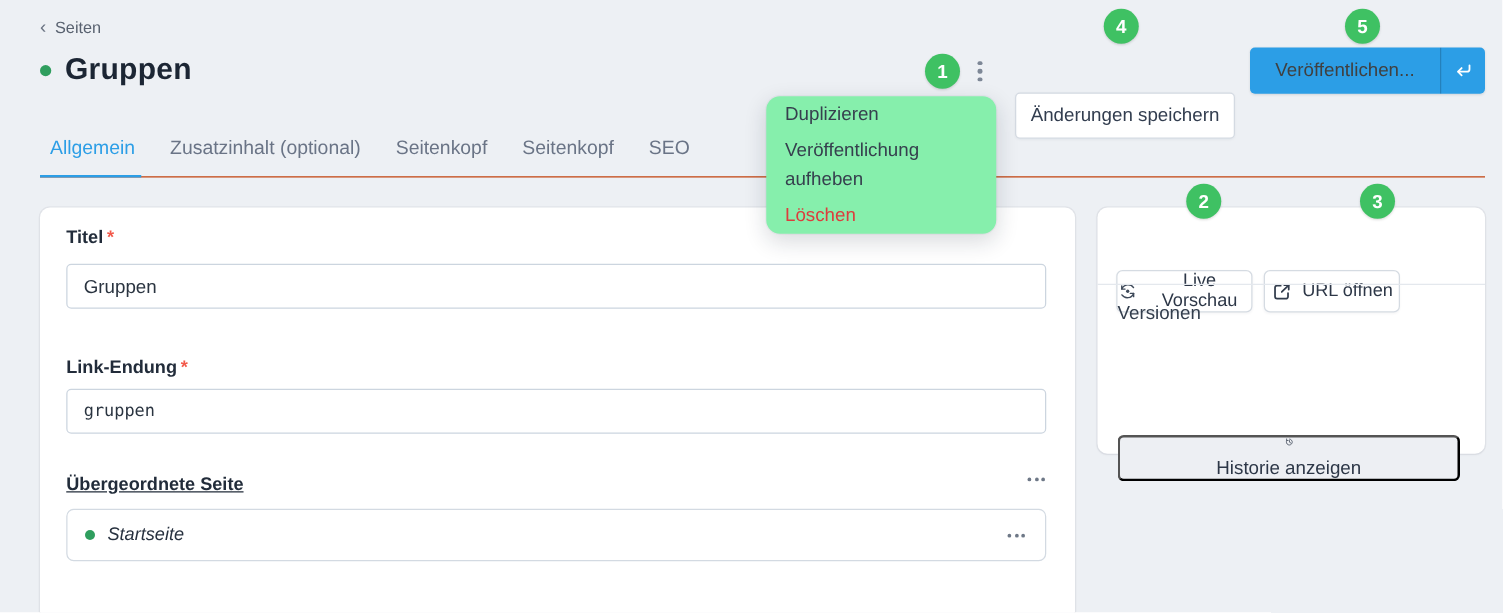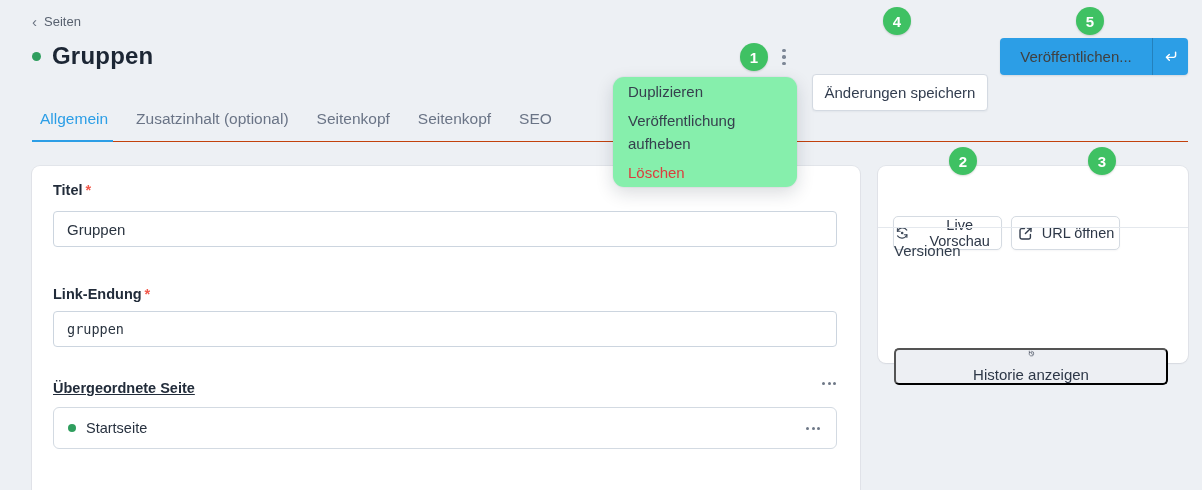--- a/index.html
+++ b/index.html
@@ -73,21 +73,21 @@
   }
   .mono { font-family:"DejaVu Sans Mono", monospace; font-size:13.5px; }
 
   .ellipsis-h { display:flex; gap:2.5px; align-items:center; cursor:pointer; padding:4px 2px; }
   .ellipsis-h i { width:3px; height:3px; border-radius:50%; background:#6e7887; }
   .label-ellipsis { position:absolute; right:22px; top:212px; }
 
   .parent-row {
     position:absolute; left:21px; top:241px; width:784px; height:42px;
     border:1px solid #d3dae2; border-radius:6px; background:#fff;
-    display:flex; align-items:center; padding:0 14px; gap:10px;
+    display:flex; align-items:center; padding:0 14px; gap:10px;font-style:italic;
   }
   .parent-dot { width:8px; height:8px; border-radius:50%; background:#2f9e5e; }
   .parent-label { font-size:14.5px; color:#27313f; }
   .parent-row .ellipsis-h { margin-left:auto; }
 
   
   .side-actions { position:absolute; left:15px; top:14px; width:227px; display:flex; gap:9px; }
   .side-btn {
     flex:1; height:34px; background:#fff; border:1px solid #d5dbe2; border-radius:5px;
     font-size:14.5px; color:#2d3747; gap:8px; box-shadow:0 1px 2px rgba(20,30,50,.04);

